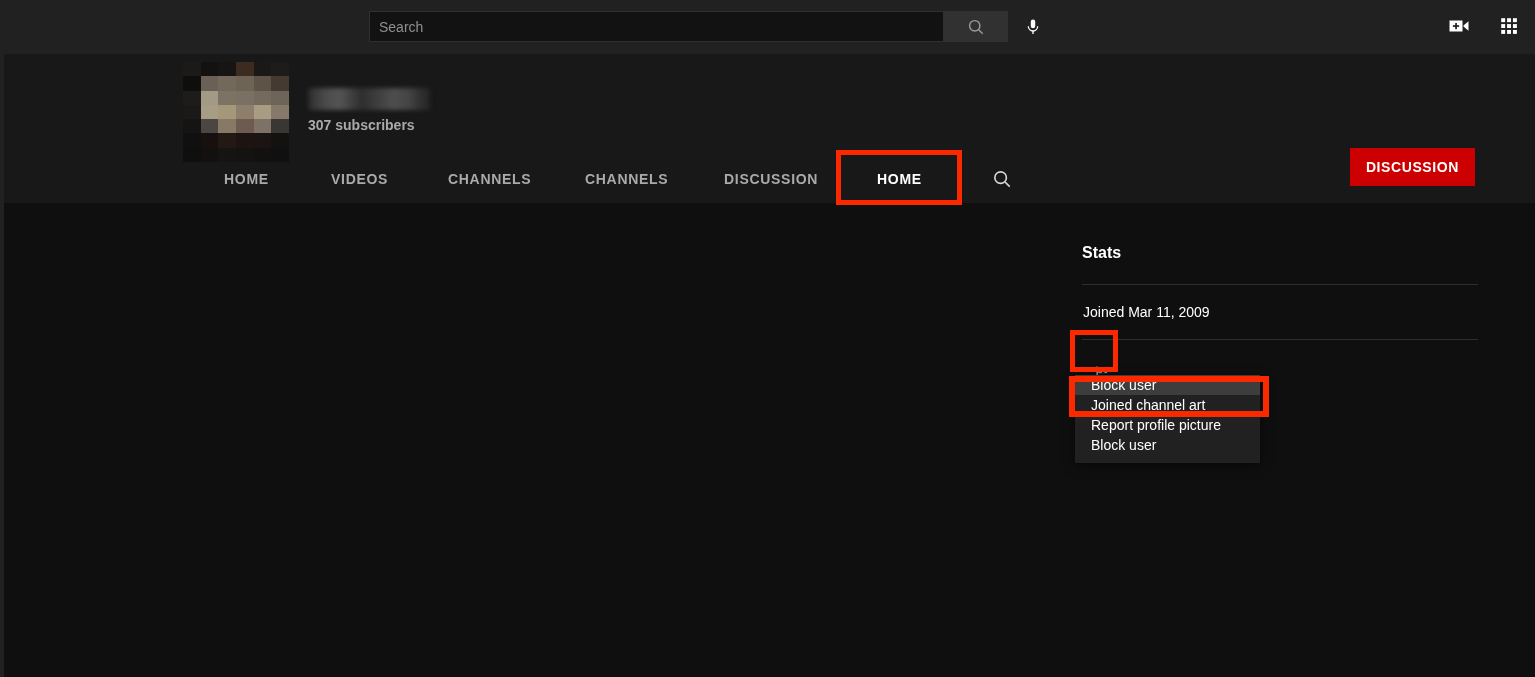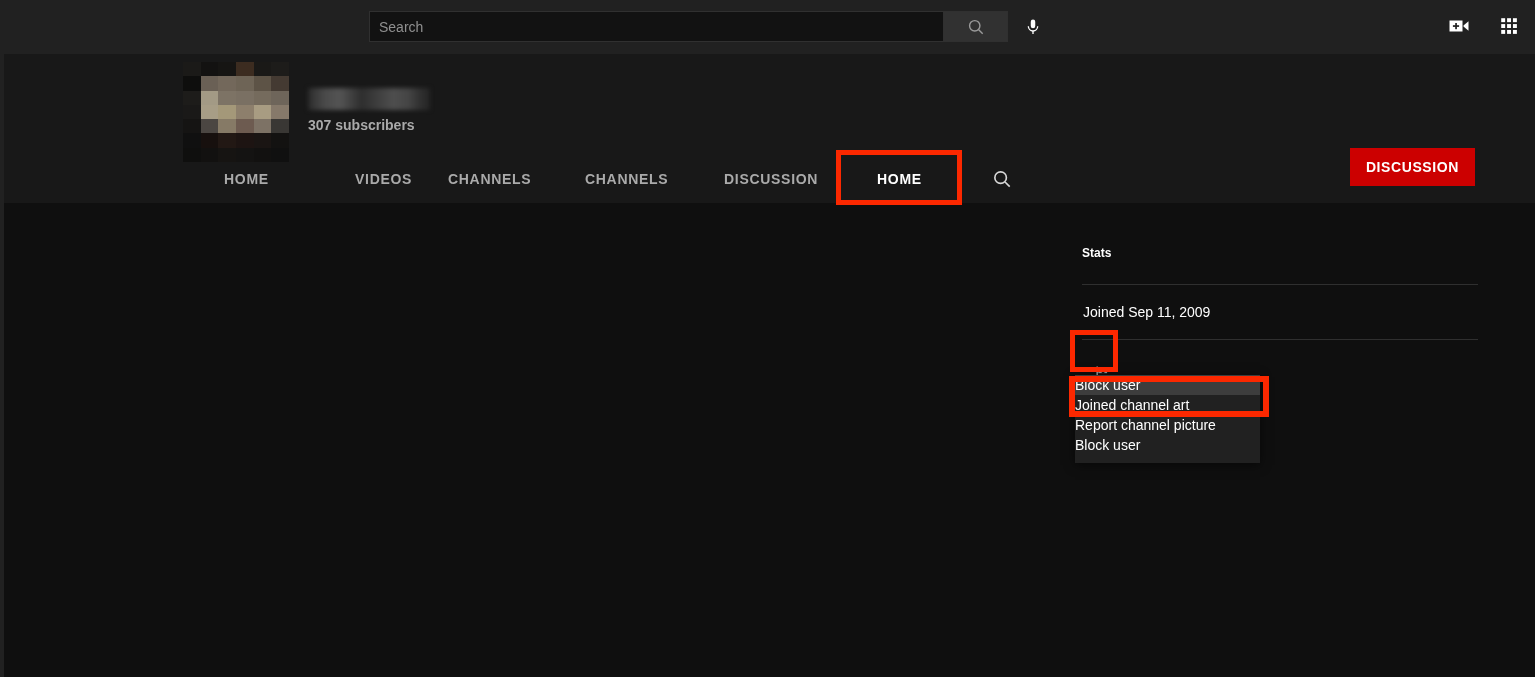--- a/index.html
+++ b/index.html
@@ -152,21 +152,21 @@
   }
 
   
   .stats-col {
     position: absolute;
     left: 1078px; top: 40px;
     width: 400px;
   }
   .stats-title {
     color: #ffffff;
-    font-size: 12px;
+    font-size: 16px;
     font-weight: bold;
     line-height: 20px;
     margin-bottom: 21px;
   }
   .divider {
     height: 1px;
     background: #2f2f2f;
     width: 396px;
   }
   .joined-row {
@@ -188,20 +188,21 @@
     left: 1075px; top: 375px;
     width: 185px;
     background: #212121;
     box-shadow: 0 2px 10px rgba(0,0,0,0.55);
     padding: 0 0 8px 0;
   }
   .menu-item {
     height: 20px;
     display: flex;
     align-items: center;
+    padding-left: 16px;
     color: #ffffff;
     font-size: 14px;
     cursor: pointer;
     white-space: nowrap;
   }
   .menu-item.highlighted { background: #3d3d3d; }
 
   
   .hl-box {
     position: absolute;
@@ -310,55 +311,55 @@
     <div class="channel-text">
       <div class="channel-name-blur"></div>
       <div class="sub-count">307 subscribers</div>
     </div>
   </div>
 
   <button class="subscribe-btn">DISCUSSION</button>
 
   <div class="tabbar" id="tabbar">
       <div class="tab" style="position: absolute; left: 220px;">HOME</div>
-      <div class="tab" style="position: absolute; left: 327px; margin-left: 24px;">VIDEOS</div>
+      <div class="tab" style="position: absolute; left: 327px;">VIDEOS</div>
       <div class="tab" style="position: absolute; left: 444px;">CHANNELS</div>
       <div class="tab" style="position: absolute; left: 581px;">CHANNELS</div>
       <div class="tab" style="position: absolute; left: 720px;">DISCUSSION</div>
       <div class="tab active" style="position: absolute; left: 873px;">HOME</div>
       <div class="tab-search-icon" style="position: absolute; left: 986px;">
         <svg width="22" height="22" viewBox="0 0 24 24">
           <circle cx="10.5" cy="10.5" r="6.3" fill="none" stroke="#d8d8d8" stroke-width="1.8"></circle>
           <line x1="15.3" y1="15.3" x2="20.4" y2="20.4" stroke="#d8d8d8" stroke-width="1.8"></line>
         </svg>
       </div>
     </div>
 </div>
 
 <div id="page-body">
 
   <div class="stats-col">
     <div class="stats-title">Stats</div>
     <div class="divider"></div>
-    <div class="joined-row">Joined Sep 11, 2009</div>
+    <div class="joined-row">Joined Mar 11, 2009</div>
     <div class="divider"></div>
 
     <div class="flag-btn-wrap">
       <svg width="18" height="18" viewBox="0 0 24 24">
         <path d="M5.6 3.4 L5.6 20.6" stroke="#9a9a9a" stroke-width="2.1" fill="none"></path>
         <path d="M7.1 4.2 L18.8 4.2 L18.8 12.2 L7.1 12.2 Z" fill="#9a9a9a"></path>
         <path d="M11.6 7.6 L15.2 7.6 L15.2 12.2 L11.6 12.2 Z" fill="#181818"></path>
       </svg>
     </div>
   </div>
 
 </div>
 
 <div class="menu" id="menu">
     <div class="menu-item highlighted">Block user</div>
     <div class="menu-item">Joined channel art</div>
-    <div class="menu-item">Report channel picture</div>
+    <div class="menu-item">Report profile picture</div>
     <div class="menu-item">Block user</div>
   </div>
 
 <div class="hl-box" id="hl-about" style="border-color: rgb(252, 40, 0);"></div>
 <div class="hl-box" id="hl-flag" style="border-color: rgb(252, 40, 0);"></div>
 <div class="hl-box" id="hl-block" style="border-color: rgb(252, 40, 0);"></div>
 
 </body></html>

